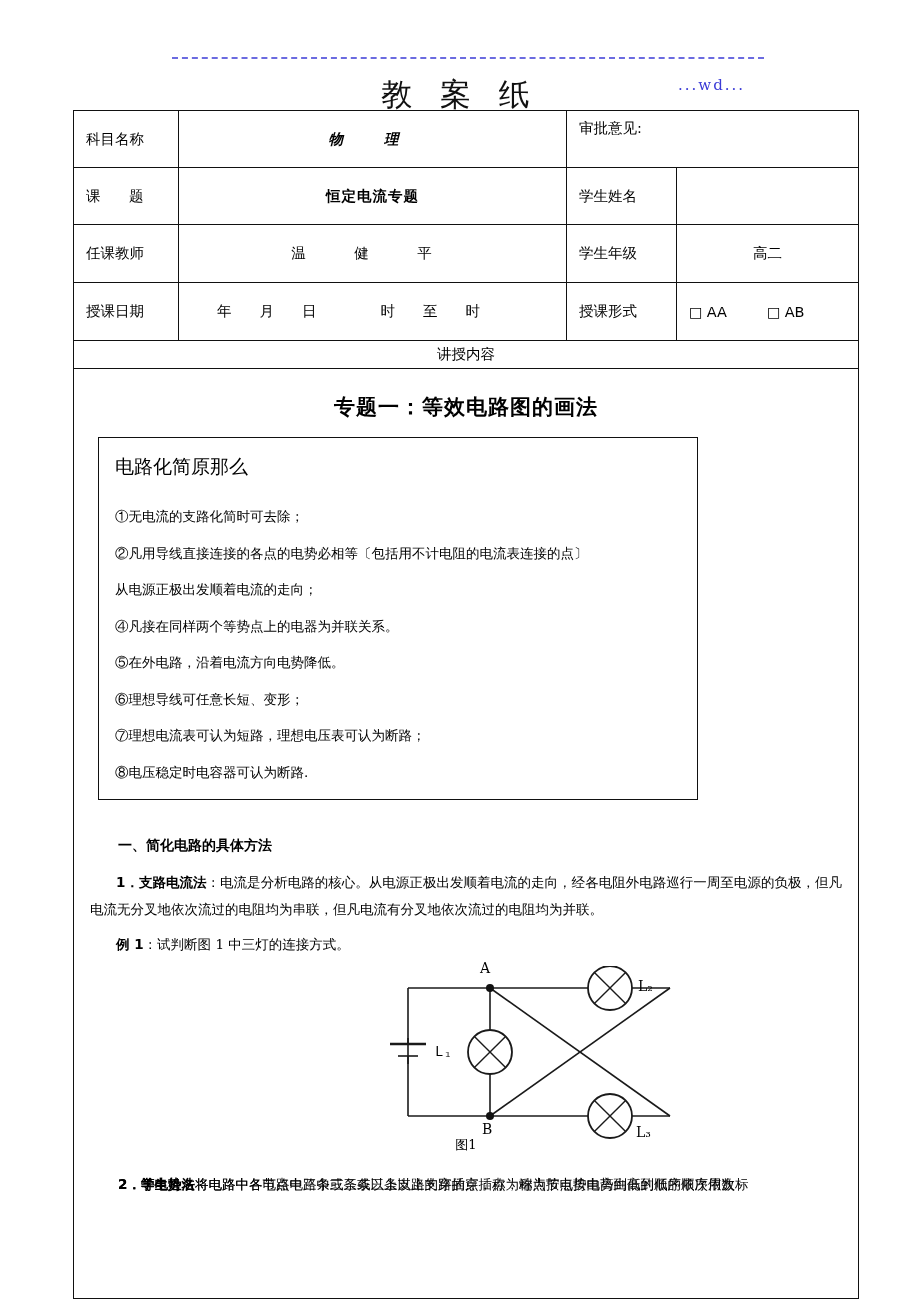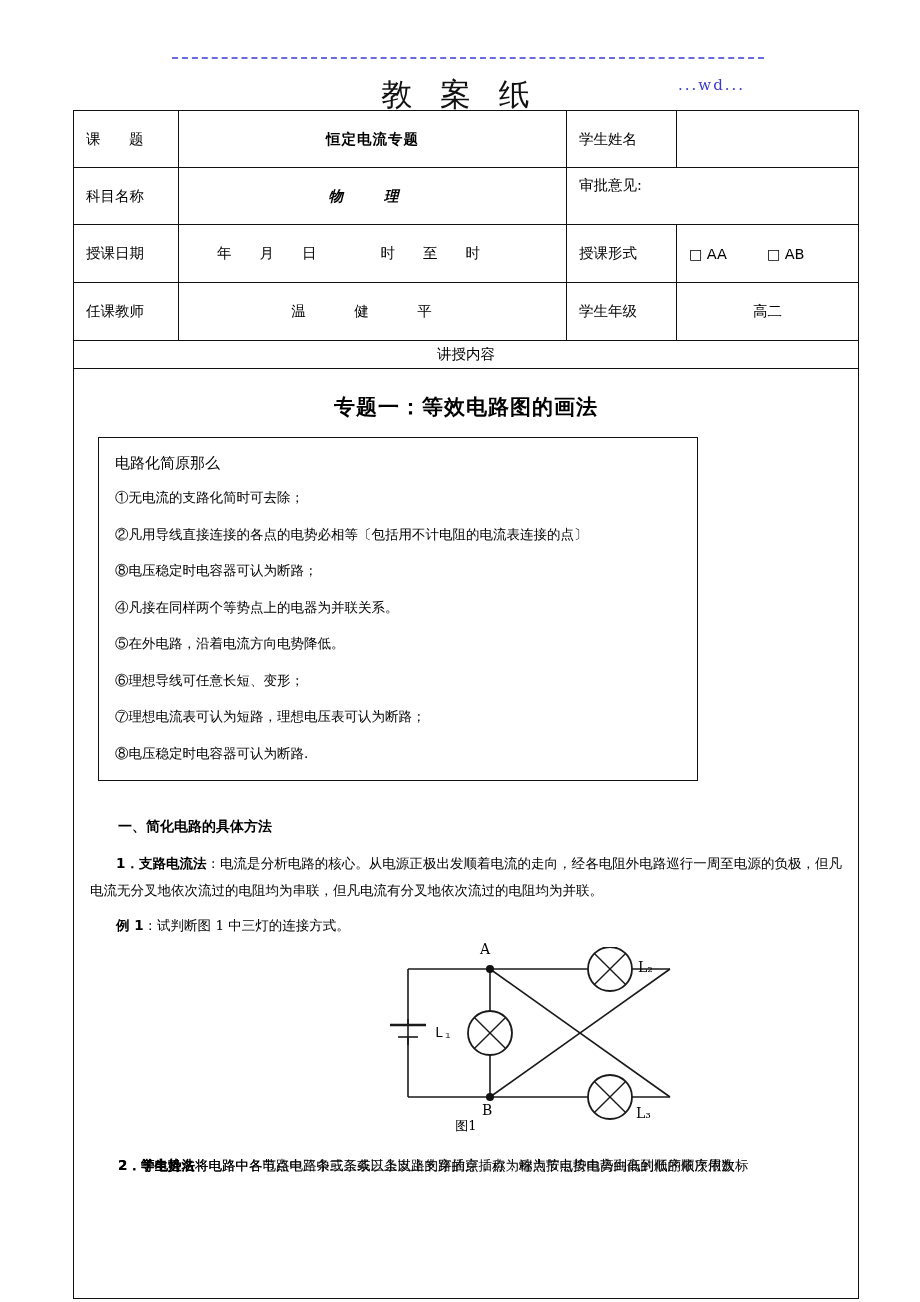--- a/index.html
+++ b/index.html
@@ -112,21 +112,21 @@
   }
 
   
   #rules-box {
     margin: 0 auto 0 12px;
     width: 600px;
     border: 1px solid #111;
     padding: 16px 16px 18px 16px;
   }
   #rules-box .lead {
-    font-size: 15px; margin-bottom: 16px;
+    font-size: 19px; margin-bottom: 28px;
     font-family: "DejaVu Serif", "Liberation Serif", serif;
   }
   #rules-box .rule {
     font-size: 13.5px; margin-bottom: 19px; line-height: 1.3;
     font-family: "DejaVu Serif", "Liberation Serif", serif;
     white-space: nowrap;
   }
   #rules-box .rule:last-child { margin-bottom: 0; }
 
   
@@ -185,65 +185,65 @@
 
 <table id="meta-table">
   <colgroup>
     <col class="c-label">
       <col class="c-main">
       <col class="c-label2">
       <col class="c-val">
   </colgroup>
   <tbody>
     <tr class="row-h">
+      <td class="lbl">科目名称</td>
+      <td class="subject-big">物    理</td>
+      <td class="approve" colspan="2">审批意见:</td>
+    </tr>
+
+    <tr class="row-h">
       <td class="lbl sp">课    题</td>
       <td class="topic-big">恒定电流专题</td>
       <td class="lbl">学生姓名</td>
       <td></td>
     </tr>
 
-    <tr class="row-h">
-      <td class="lbl">科目名称</td>
-      <td class="subject-big">物    理</td>
-      <td class="approve" colspan="2">审批意见:</td>
+    <tr class="row-h2">
+      <td class="lbl">任课教师</td>
+      <td class="teacher-big">温   健   平</td>
+      <td class="lbl">学生年级</td>
+      <td class="grade-val">高二</td>
     </tr>
 
     <tr class="row-h2">
       <td class="lbl">授课日期</td>
       <td class="date-line">
         <span>年</span><span class="gap"></span><span>月</span><span class="gap"></span><span>日</span><span class="biggap"></span><span>时</span><span class="gap"></span><span>至</span><span class="gap"></span><span>时</span>
       </td>
       <td class="lbl">授课形式</td>
       <td class="fmt-cell">
         <span><span class="chk">□</span><span>AA</span></span><span class="opt2"><span class="chk">□</span><span>AB</span></span>
       </td>
     </tr>
 
-    <tr class="row-h2">
-      <td class="lbl">任课教师</td>
-      <td class="teacher-big">温   健   平</td>
-      <td class="lbl">学生年级</td>
-      <td class="grade-val">高二</td>
-    </tr>
-
     <tr>
       <td class="teach-head" colspan="4">讲授内容</td>
     </tr>
 
     <tr>
       <td id="content-cell" colspan="4">
         <div id="content-inner">
 
           <div id="section-title">专题一：等效电路图的画法</div>
 
           <div id="rules-box">
             <div class="lead">电路化简原那么</div>
             <div class="rule">①无电流的支路化简时可去除；</div>
             <div class="rule">②凡用导线直接连接的各点的电势必相等〔包括用不计电阻的电流表连接的点〕</div>
-            <div class="rule">⑧电压稳定时电容器可认为断路；</div>
+            <div class="rule">从电源正极出发顺着电流的走向；</div>
             <div class="rule">④凡接在同样两个等势点上的电器为并联关系。</div>
             <div class="rule">⑤在外电路，沿着电流方向电势降低。</div>
             <div class="rule">⑥理想导线可任意长短、变形；</div>
             <div class="rule">⑦理想电流表可认为短路，理想电压表可认为断路；</div>
             <div class="rule">⑧电压稳定时电容器可认为断路.</div>
           </div>
 
           <div id="body-text">
             <div class="h-sub">一、简化电路的具体方法</div>
 

